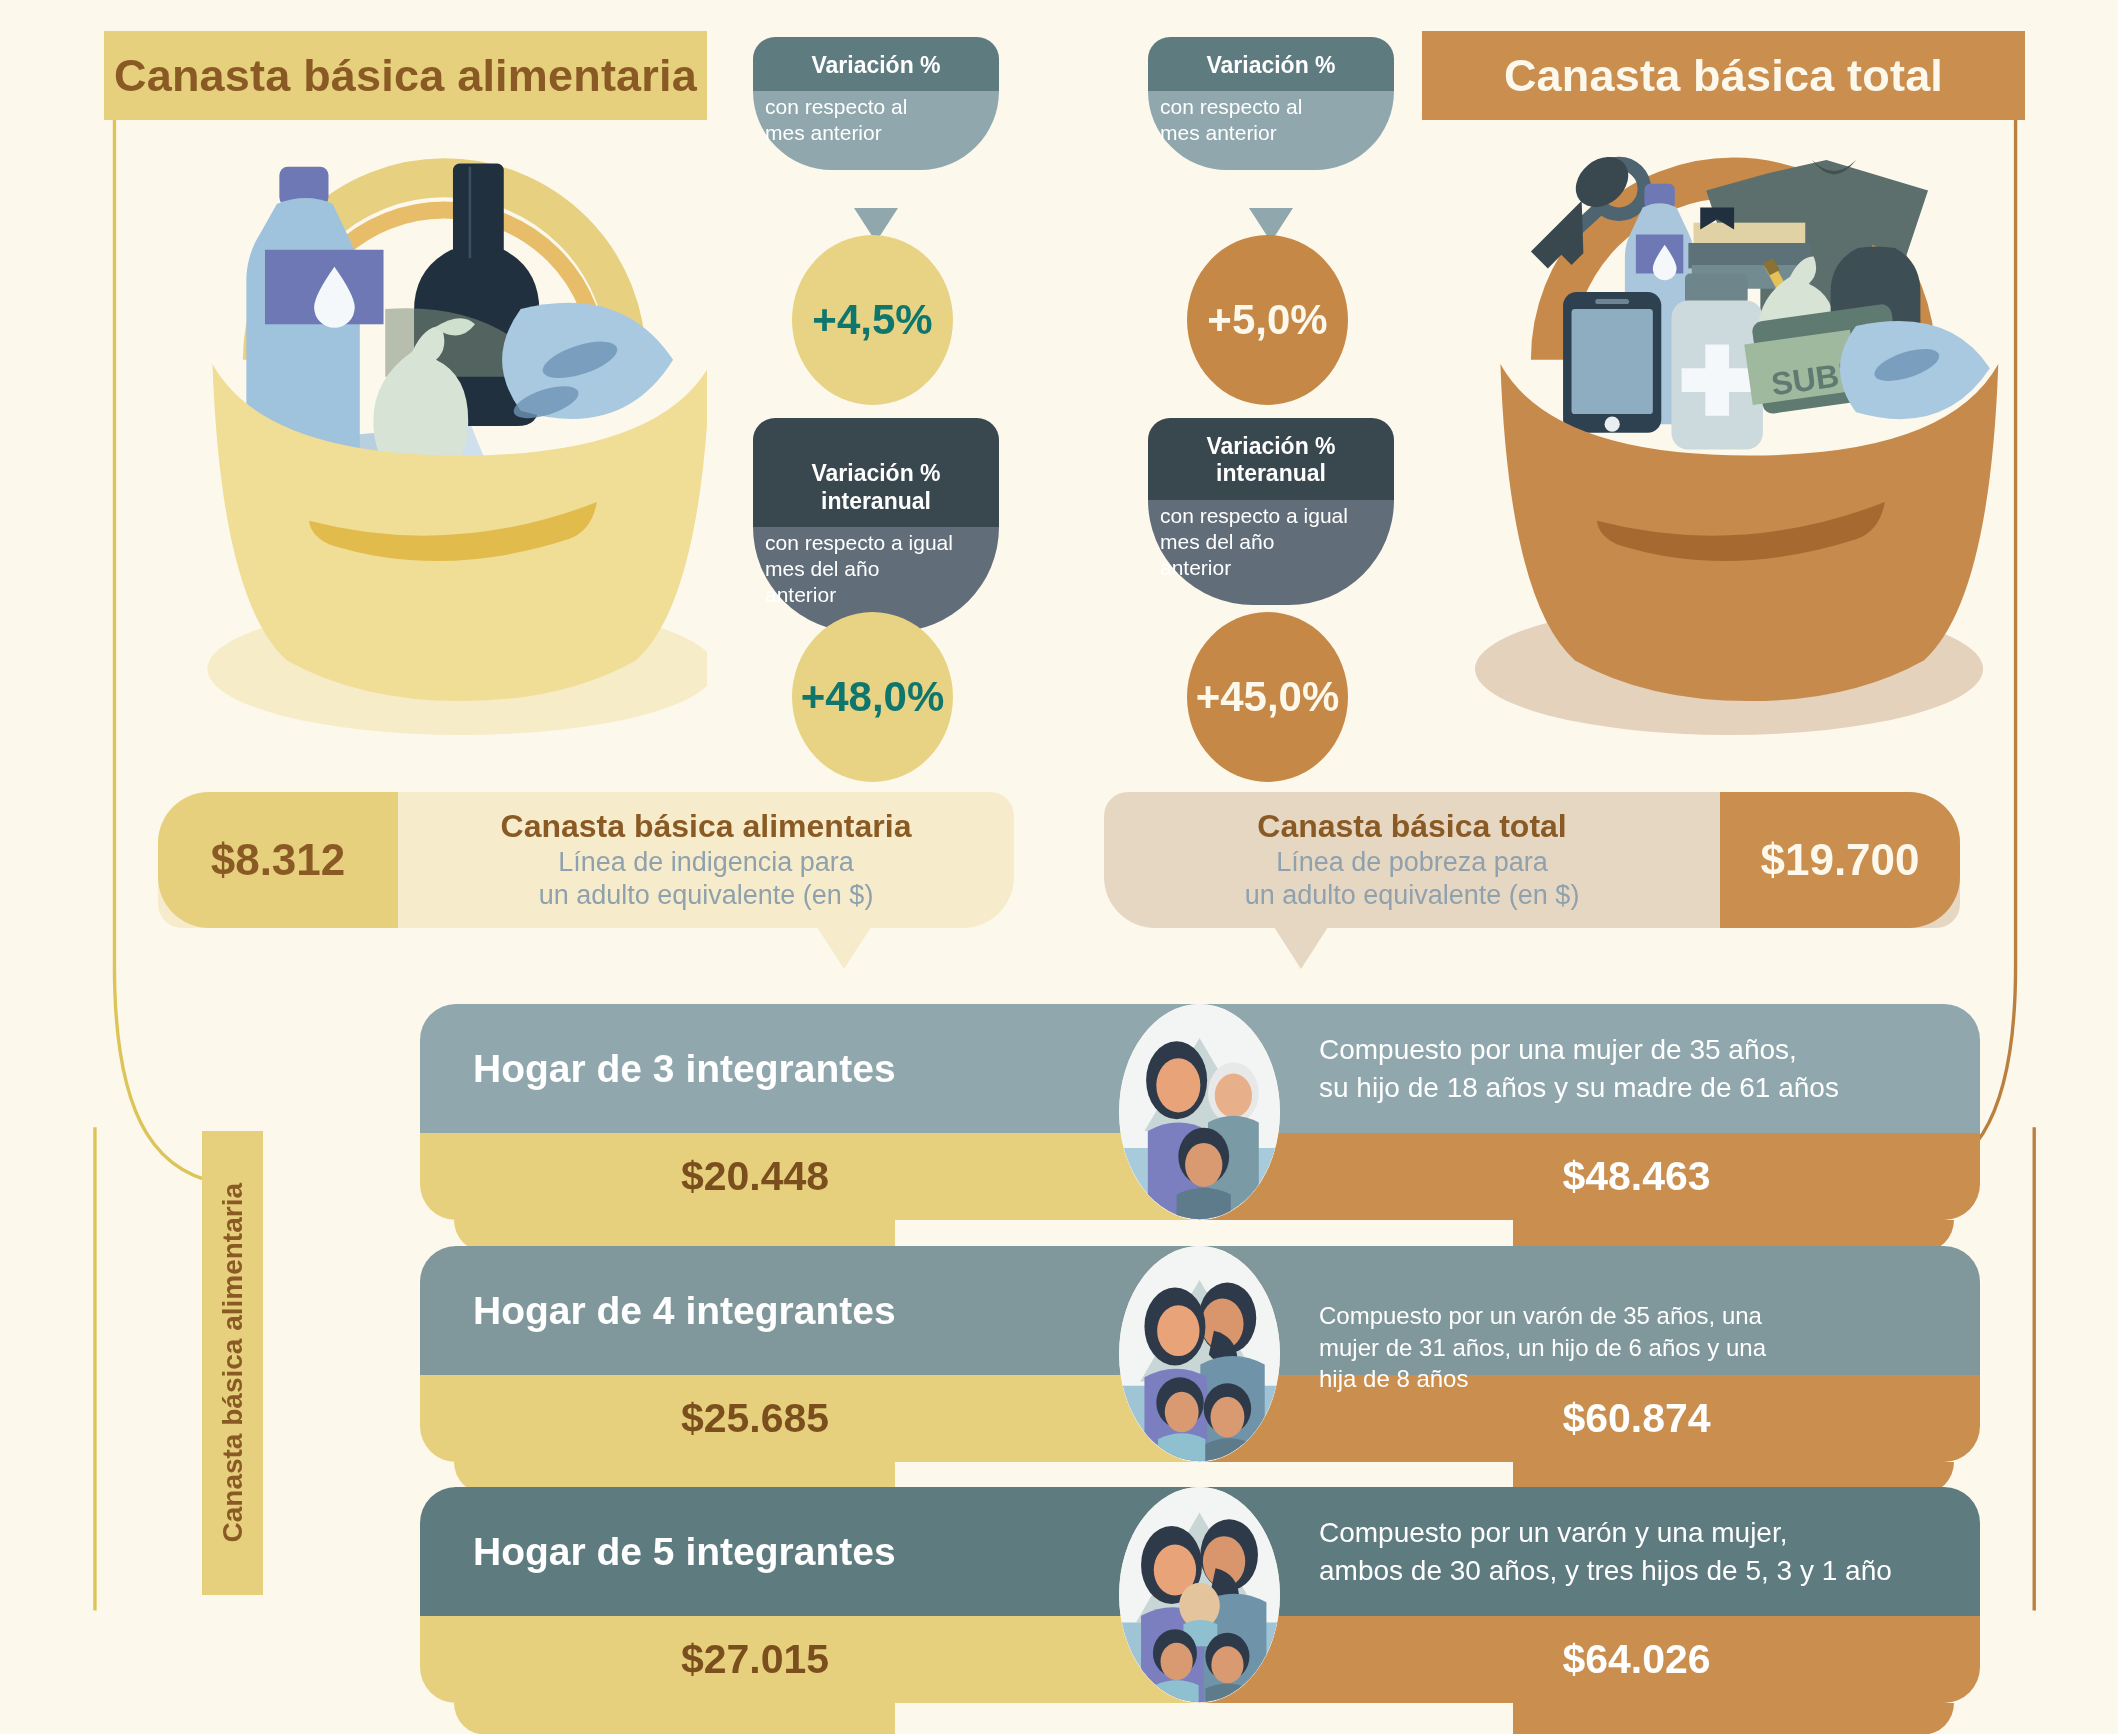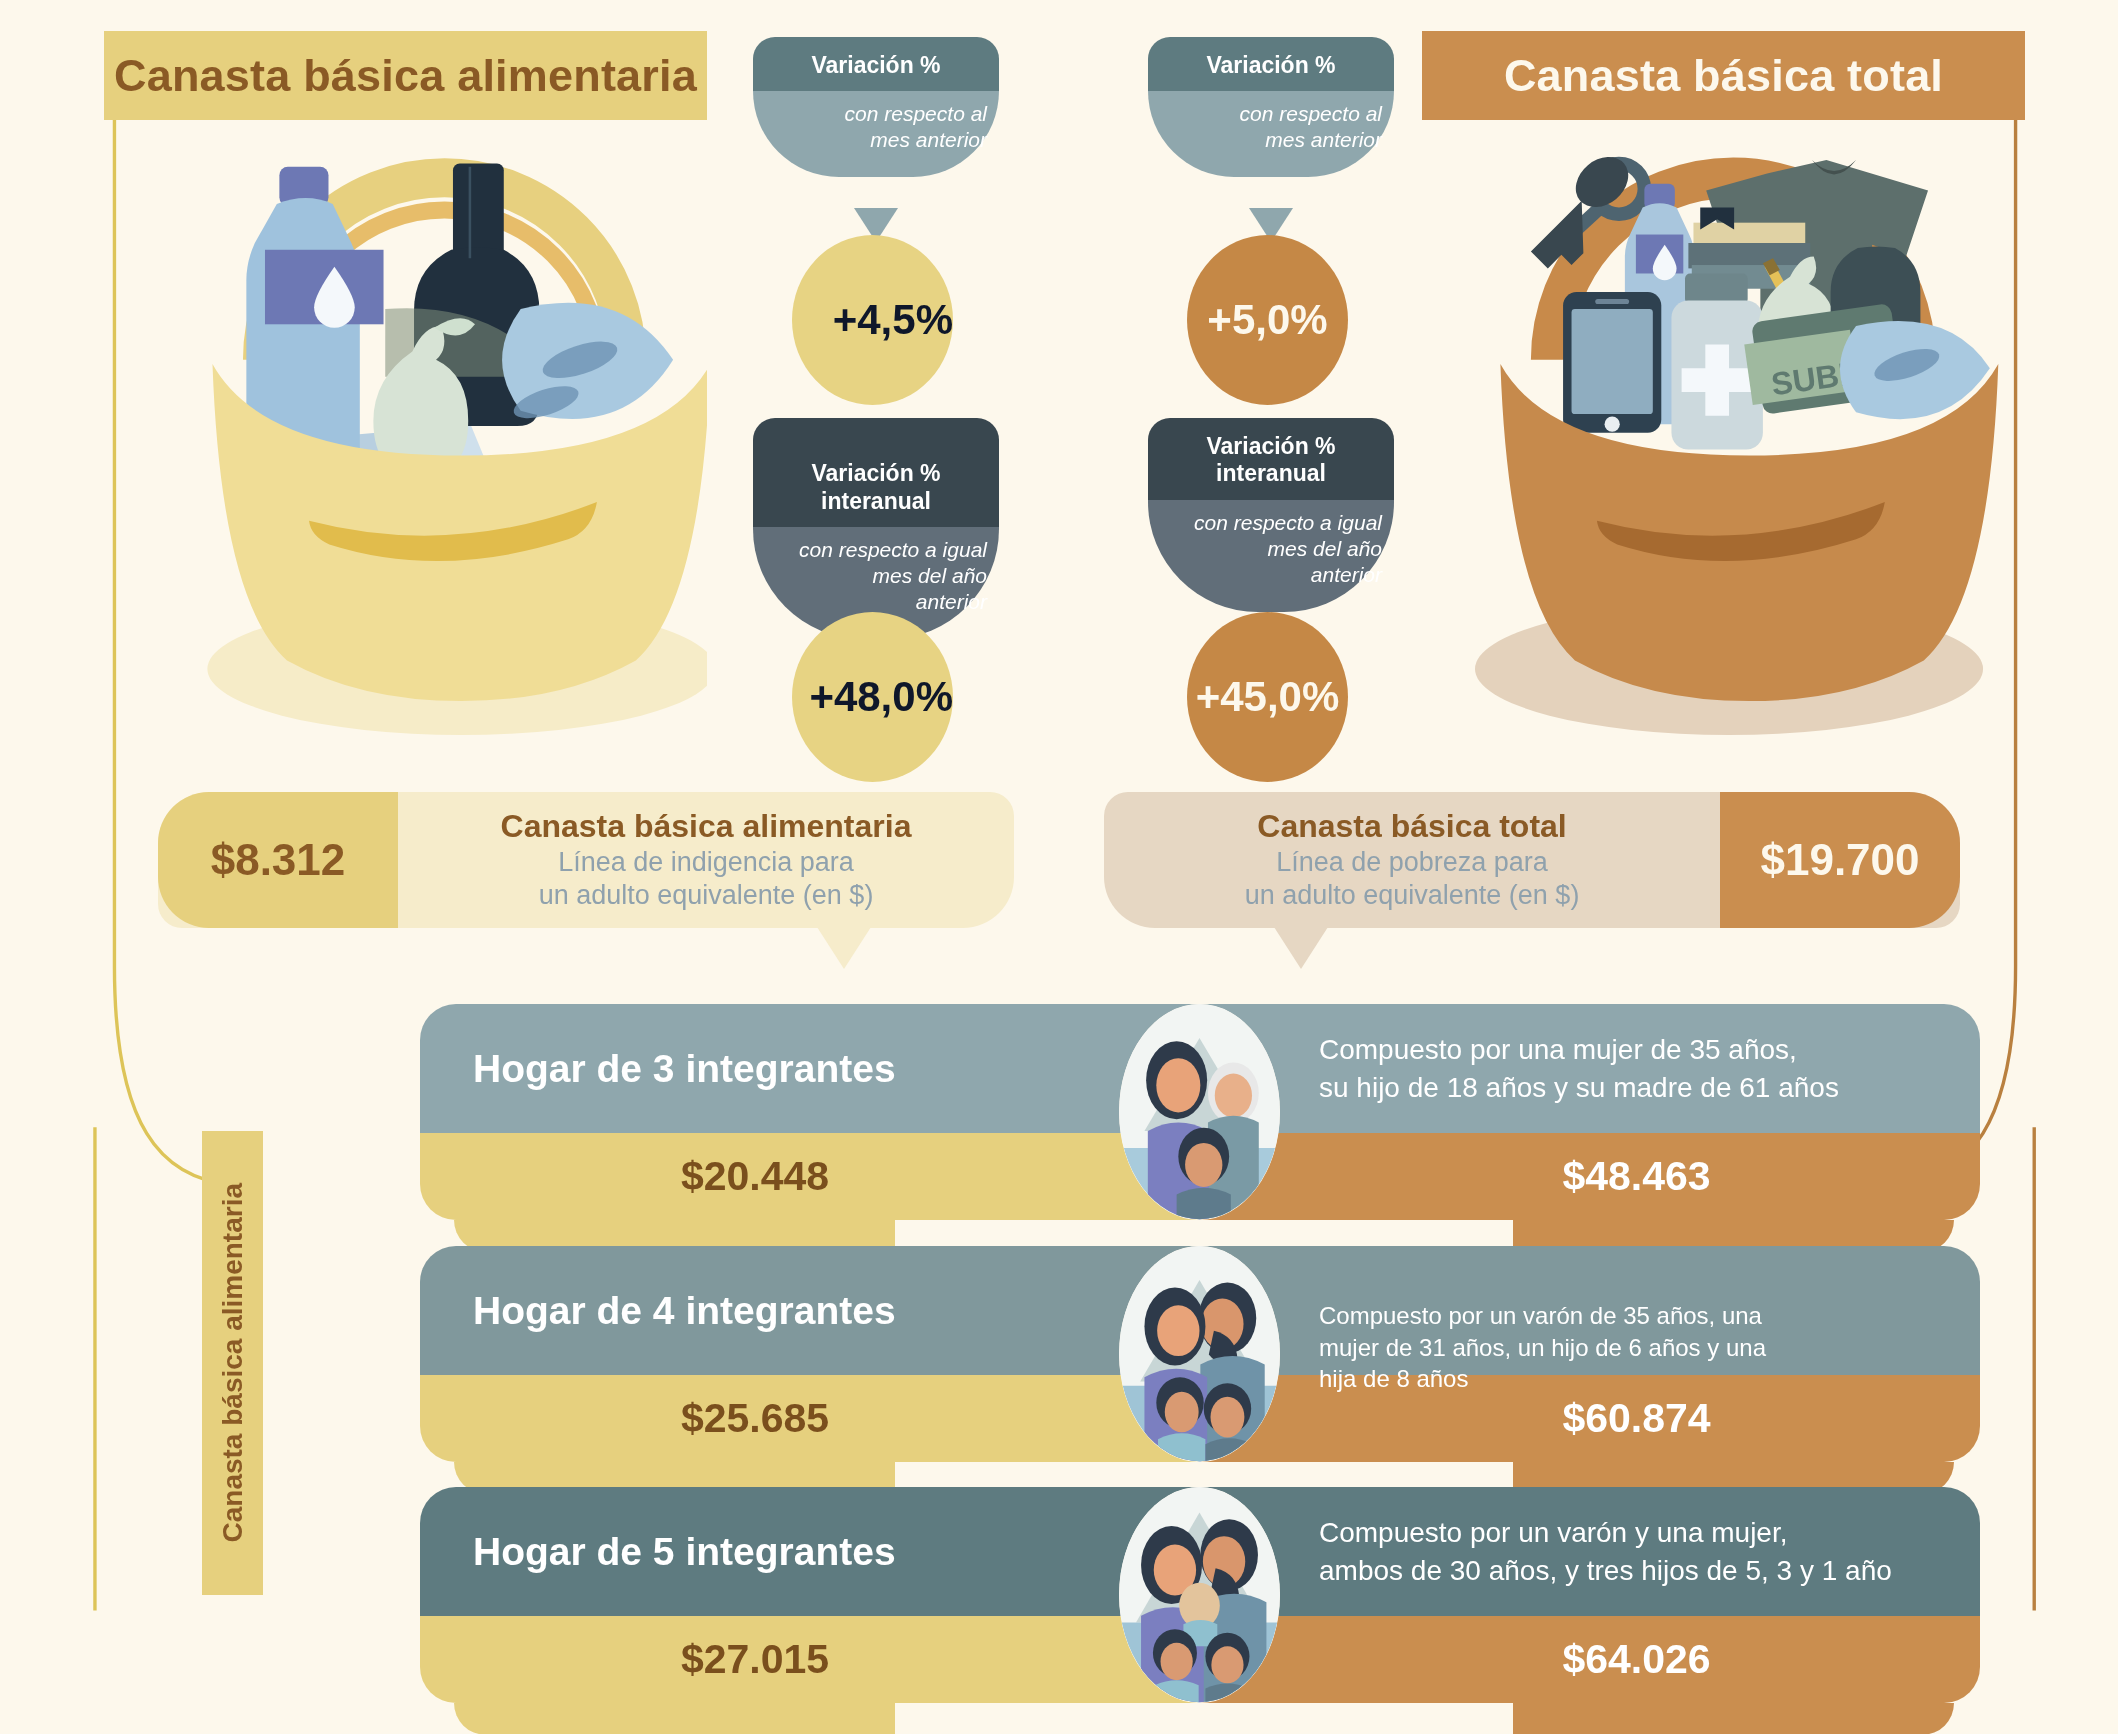--- a/index.html
+++ b/index.html
@@ -34,41 +34,41 @@
   
   .curve{position:absolute;pointer-events:none;}
 
   
   .bubble{position:absolute;width:246px;}
   .bub-top{
     border-radius:22px 22px 0 0;color:#fff;font-weight:bold;
     text-align:center;padding:15.3px 8.5px 12px;font-size:23px;line-height:1.18;
   }
   .bub-bot{
-    color:#fff;text-align:right;font-size:21px;line-height:1.24;
-    padding:10px 12px 24px;border-radius:0 0 110px 110px;font-style:italic;
+    color:#fff;text-align:left;font-size:21px;line-height:1.24;
+    padding:3px 12px 24px;border-radius:0 0 110px 110px;
   }
   .bub-tail{
     position:absolute;left:50%;transform:translateX(-50%);
     width:0;height:0;border-left:22px solid transparent;border-right:22px solid transparent;
   }
   .b-light .bub-top{background:#5e7b80;}
   .b-light .bub-bot{background:#8fa7ad;}
   .b-light .bub-tail{border-top:34px solid #8fa7ad;}
   .b-dark .bub-top{background:#39474f;}
   .b-dark .bub-bot{background:#616e79;}
   .b-dark .bub-tail{border-top:34px solid #616e79;}
 
   
   .pct{
     position:absolute;width:161px;height:170px;border-radius:50%;
     display:flex;align-items:center;justify-content:center;
     font-weight:bold;font-size:42px;
   }
-  .pct-y{background:#e7d383;color:#0f172a;justify-content:flex-end;}
+  .pct-y{background:#e7d383;color:#0f766e;}
   .pct-o{background:#c58846;color:#fdf8ec;}
 
   
   .strip{position:absolute;height:136px;}
   .strip-amt{
     position:absolute;top:0;height:136px;display:flex;align-items:center;
     justify-content:center;font-weight:bold;font-size:44px;
   }
   .strip-txt{
     position:absolute;top:0;height:136px;display:flex;flex-direction:column;

